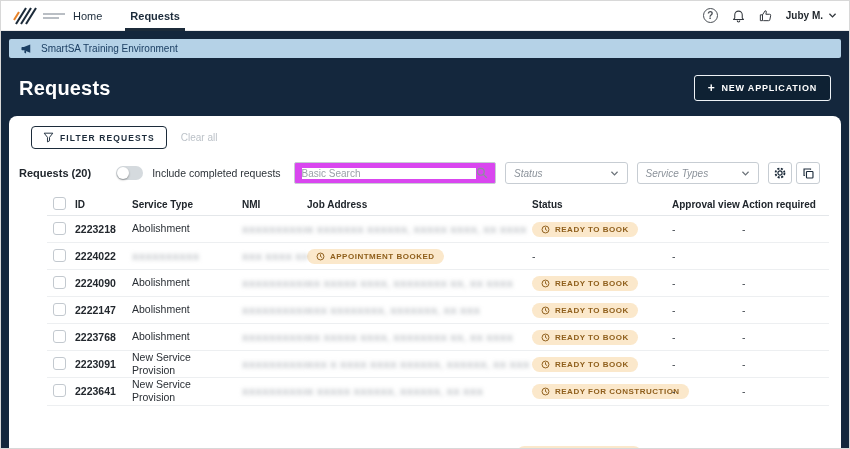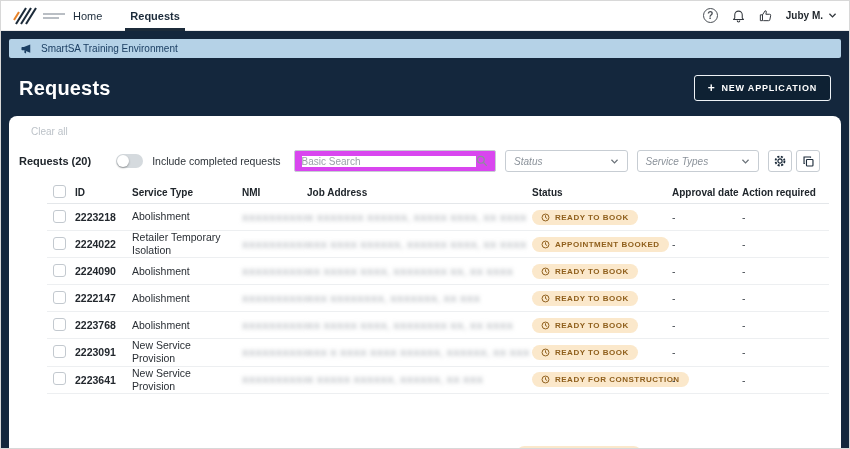--- a/index.html
+++ b/index.html
@@ -124,20 +124,26 @@
     <button class="new-app-btn">
       <span class="plus">+</span>
       <span>NEW APPLICATION</span>
     </button>
   </div>
 
   <div class="card">
 
 
     <div class="filter-row">
+      <button class="filter-btn">
+        <svg width="11" height="11" viewBox="0 0 14 14">
+          <path d="M1.5 1.5h11L8.3 6.8v4.4l-2.6 1.4V6.8L1.5 1.5z" fill="none" stroke="#1c2b3a" stroke-width="1.2" stroke-linejoin="round"></path>
+        </svg>
+        <span>FILTER REQUESTS</span>
+      </button>
       <a class="clear-all">Clear all</a>
     </div>
 
     <div class="controls-row">
       <span class="count-label">Requests (20)</span>
       <div class="toggle">
           <span class="toggle-knob"></span>
         </div>
       <span class="toggle-label">Include completed requests</span>
       <div class="search-box">
@@ -177,21 +183,21 @@
 
     <div class="table">
 
       <div class="trow thead">
         <div><span class="checkbox"></span></div>
         <div>ID</div>
         <div>Service Type</div>
         <div>NMI</div>
         <div>Job Address</div>
         <div>Status</div>
-        <div>Approval date</div>
+        <div>Approval view</div>
         <div>Action required</div>
       </div>
 
       <div class="trow">
         <div><span class="checkbox"></span></div>
         <div class="id-cell">2223218</div>
         <div class="st-cell">Abolishment</div>
         <div class="masked">XXXXXXXXXX</div>
         <div class="masked">X XXXXXXX XXXXXX, XXXXX XXXX, XX XXXX</div>
         <div><span class="pill">
@@ -201,21 +207,20 @@
               </svg>
               <span>READY TO BOOK</span>
             </span></div>
         <div class="dash">-</div>
         <div class="dash">-</div>
       </div>
 
       <div class="trow">
         <div><span class="checkbox"></span></div>
         <div class="id-cell">2224022</div>
-        <div class="st-cell">Retailer Temporary Isolation</div>
         <div class="masked">XXXXXXXXXX</div>
         <div class="masked">XXX XXXX XXXXXX, XXXXXX XXXX, XX XXXX</div>
         <div><span class="pill">
               <svg width="9" height="9" viewBox="0 0 12 12">
                 <circle cx="6" cy="6" r="4.6" fill="none" stroke="currentColor" stroke-width="1.3"></circle>
                 <path d="M6 3.6V6l1.7 1.1" fill="none" stroke="currentColor" stroke-width="1.3" stroke-linecap="round"></path>
               </svg>
               <span>APPOINTMENT BOOKED</span>
             </span></div>
         <div class="dash">-</div>

